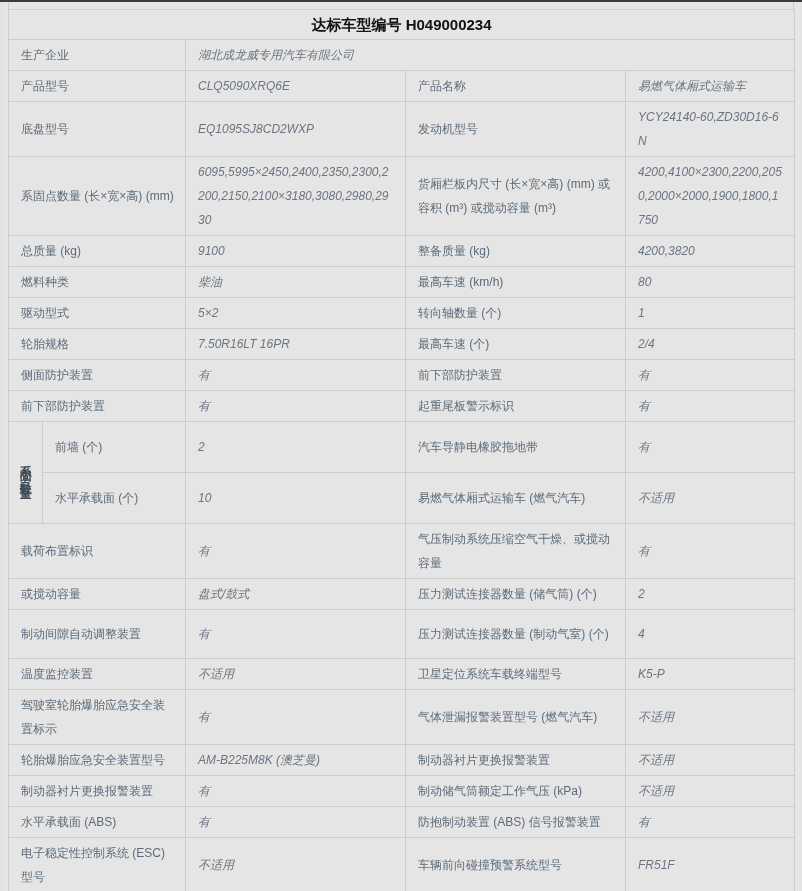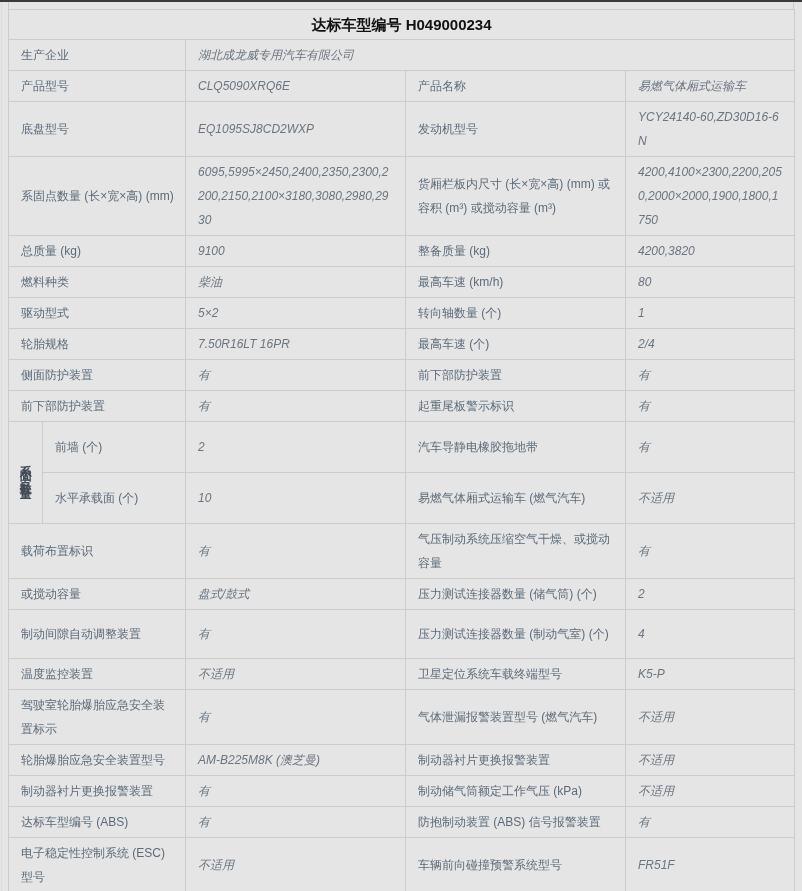--- a/index.html
+++ b/index.html
@@ -195,21 +195,21 @@
       </tr>
 
       <tr class="h30">
         <td class="lbl" colspan="2">制动器衬片更换报警装置</td>
         <td class="val">有</td>
         <td class="lbl">制动储气筒额定工作气压 (kPa)</td>
         <td class="val">不适用</td>
       </tr>
 
       <tr class="h30">
-        <td class="lbl" colspan="2">达标车型编号 (ABS)</td>
+        <td class="lbl" colspan="2">水平承载面 (ABS)</td>
         <td class="val">有</td>
         <td class="lbl">防抱制动装置 (ABS) 信号报警装置</td>
         <td class="val">有</td>
       </tr>
 
       <tr class="h30">
         <td class="lbl" colspan="2">电子稳定性控制系统 (ESC) 型号</td>
         <td class="val">不适用</td>
         <td class="lbl">车辆前向碰撞预警系统型号</td>
         <td class="val">FR51F</td>

